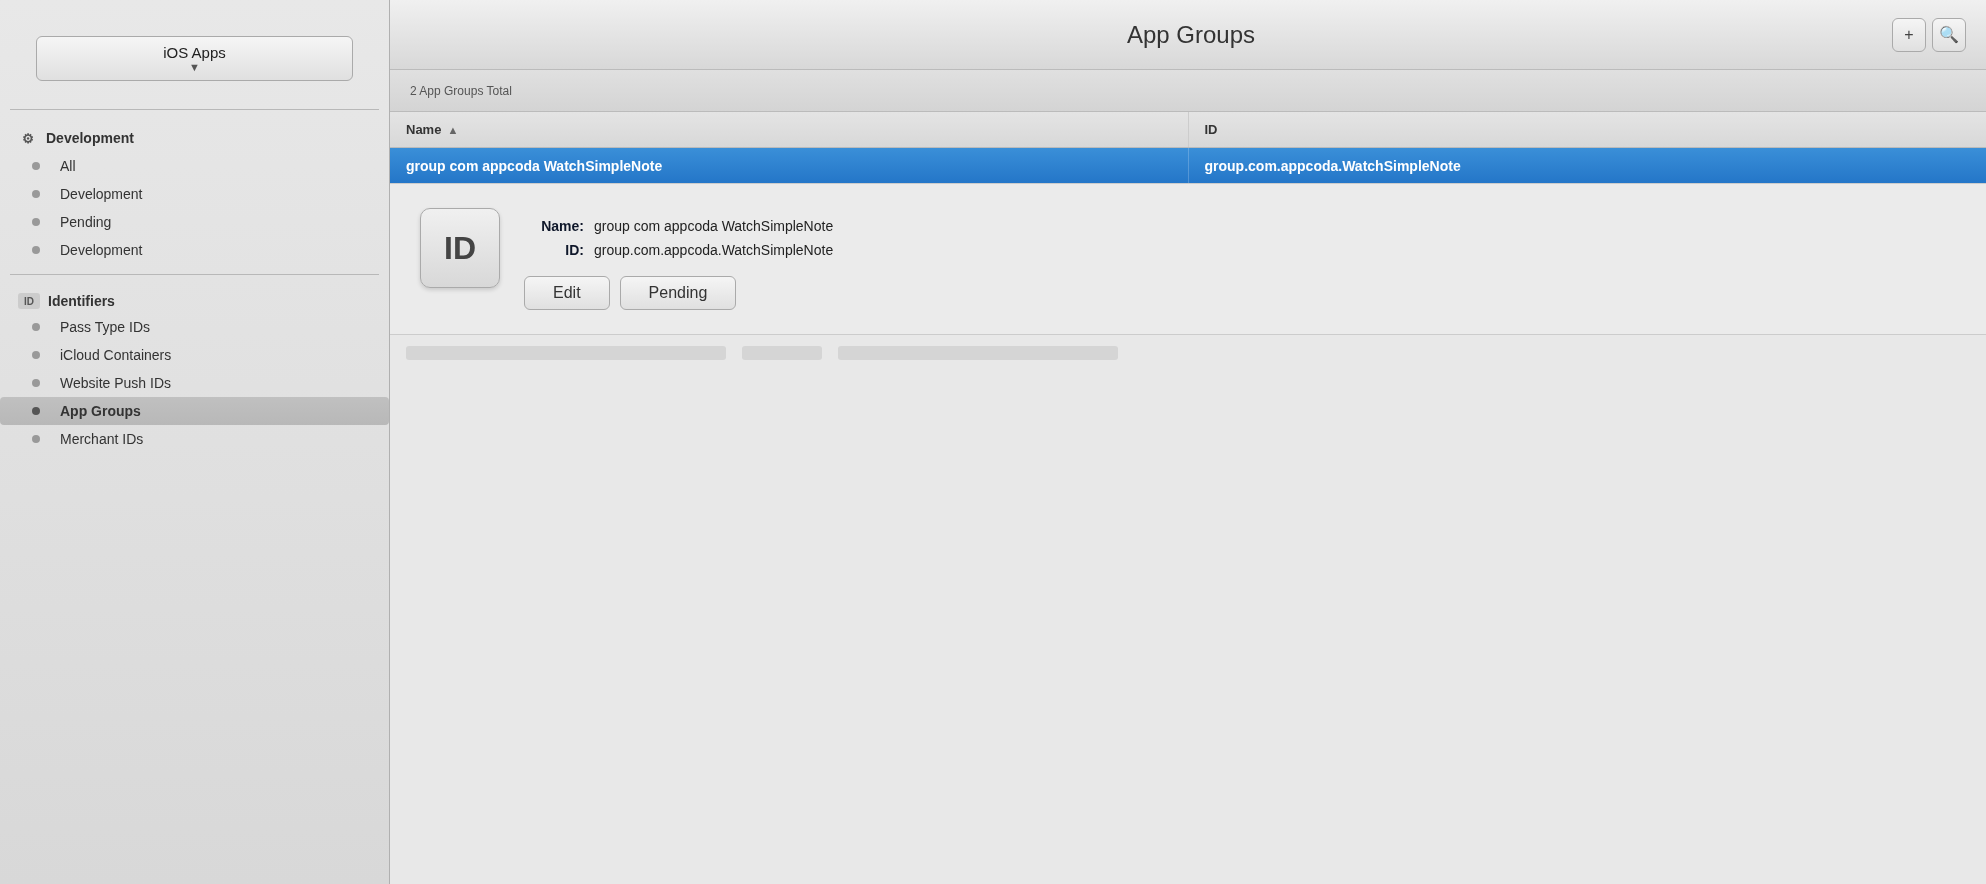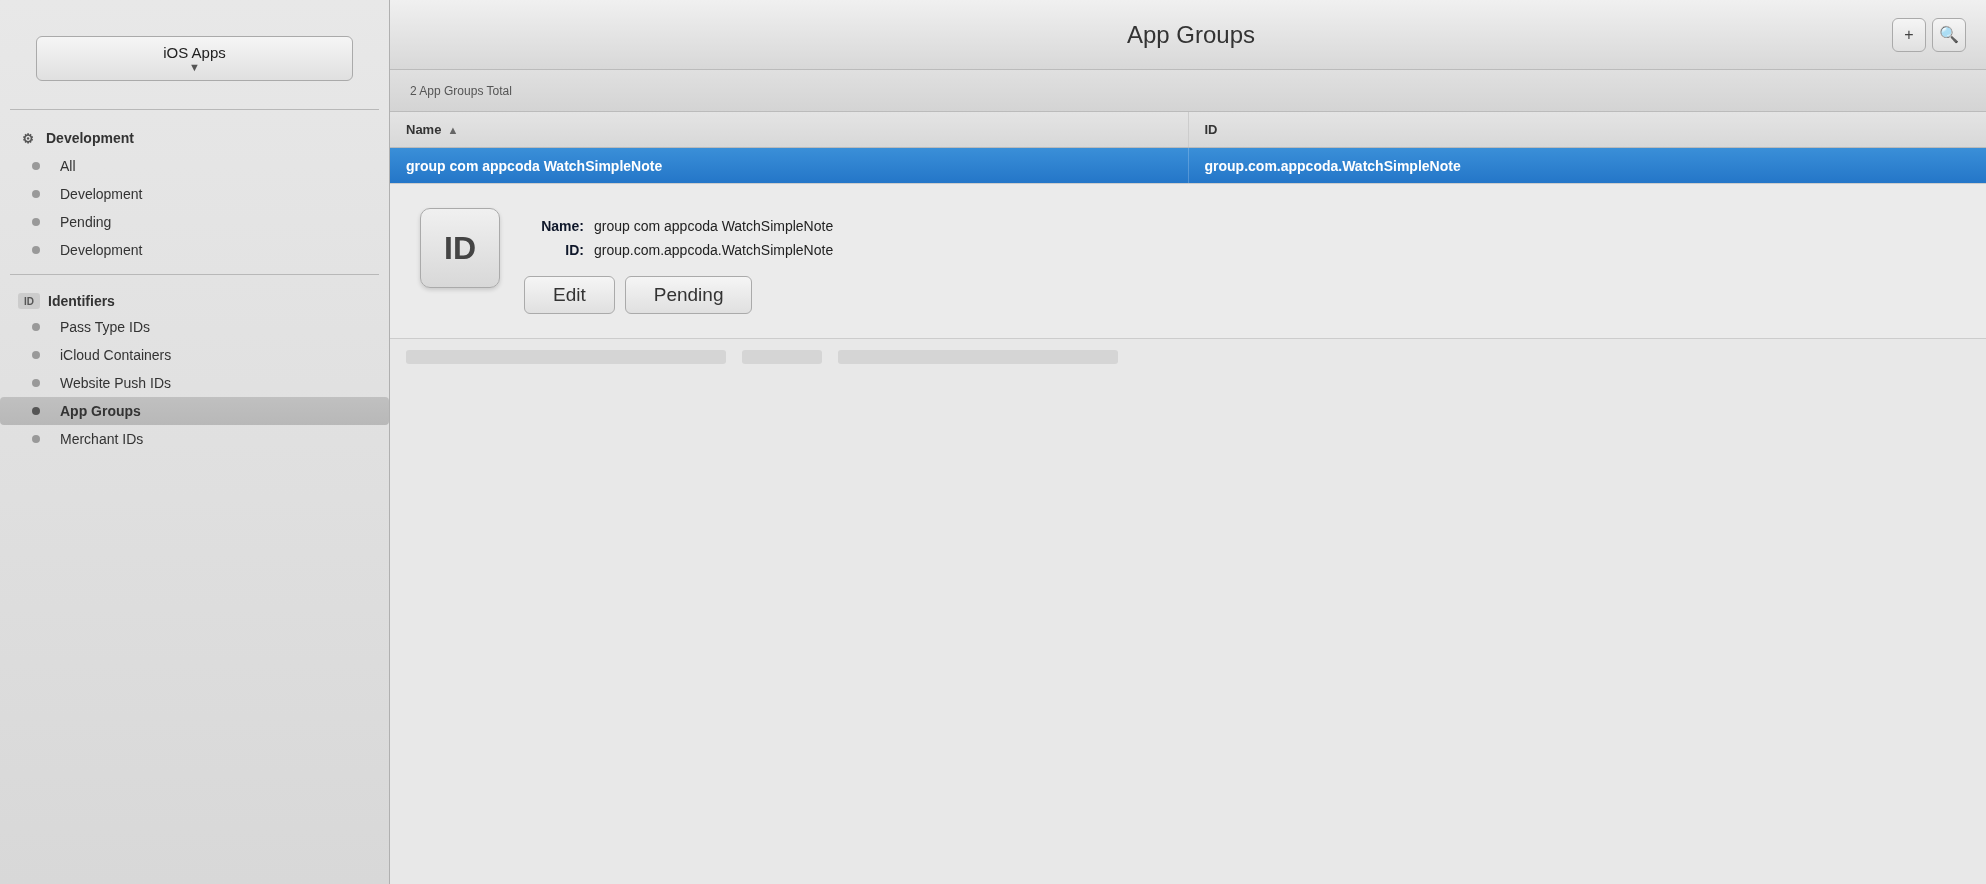--- a/index.html
+++ b/index.html
@@ -259,21 +259,21 @@
     .detail-actions {
       display: flex;
       gap: 10px;
       margin-top: 18px;
     }
     .action-btn {
       padding: 7px 28px;
       background: linear-gradient(to bottom, #f5f5f5, #e0e0e0);
       border: 1px solid #aaa;
       border-radius: 6px;
-      font-size: 19px;
+      font-size: 16px;
       color: #333;
       cursor: pointer;
       font-weight: 500;
     }
 
     
     .blurred-row {
       display: flex;
       background: #e8e8e8;
       min-height: 36px;

